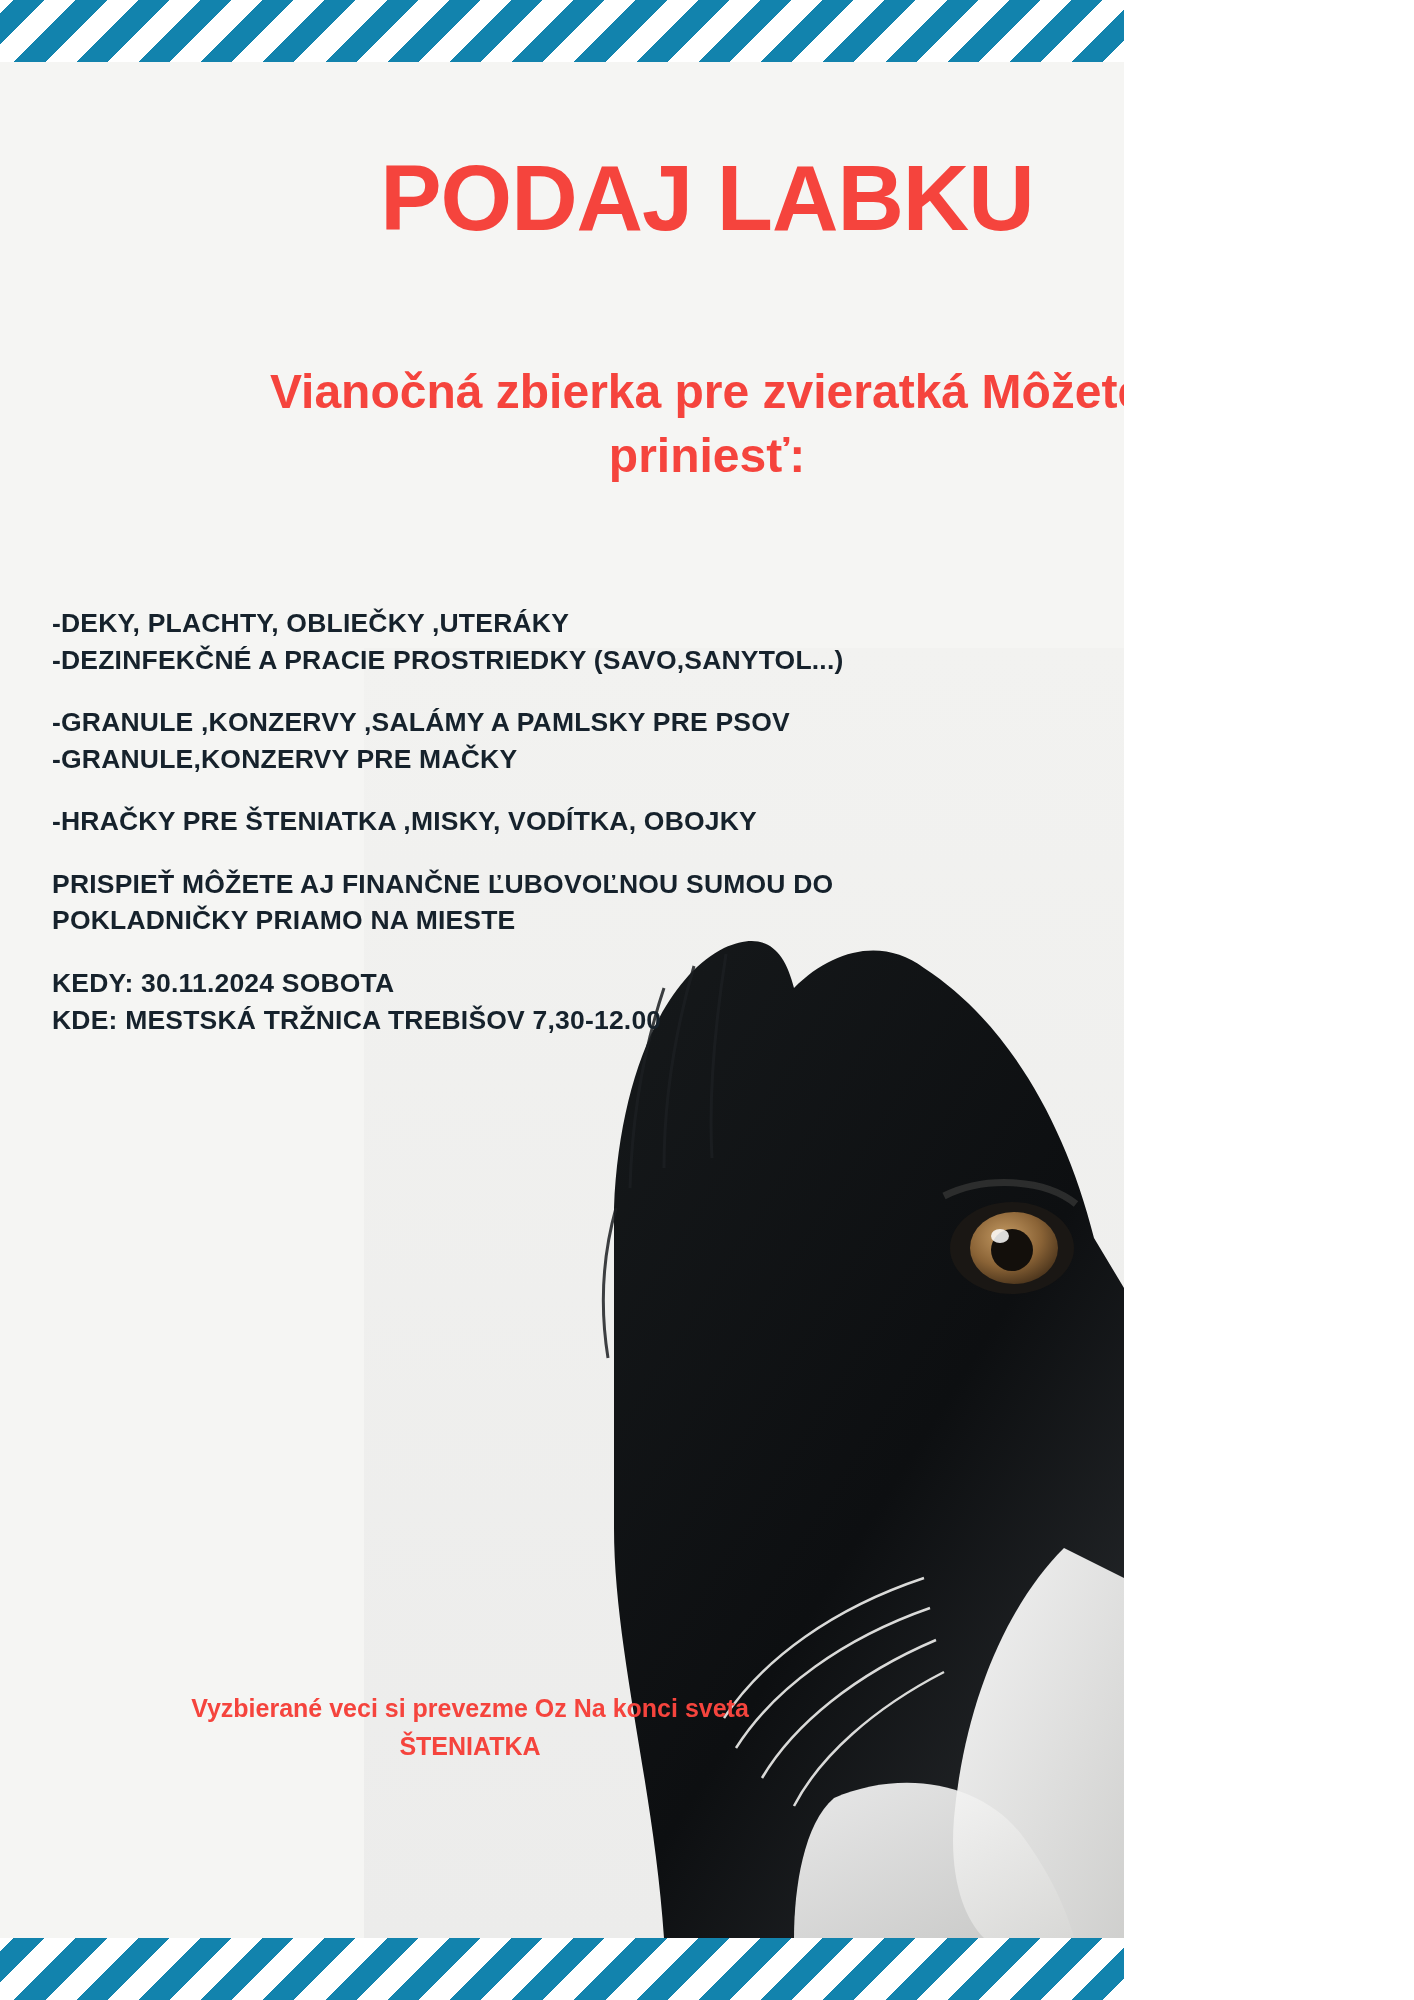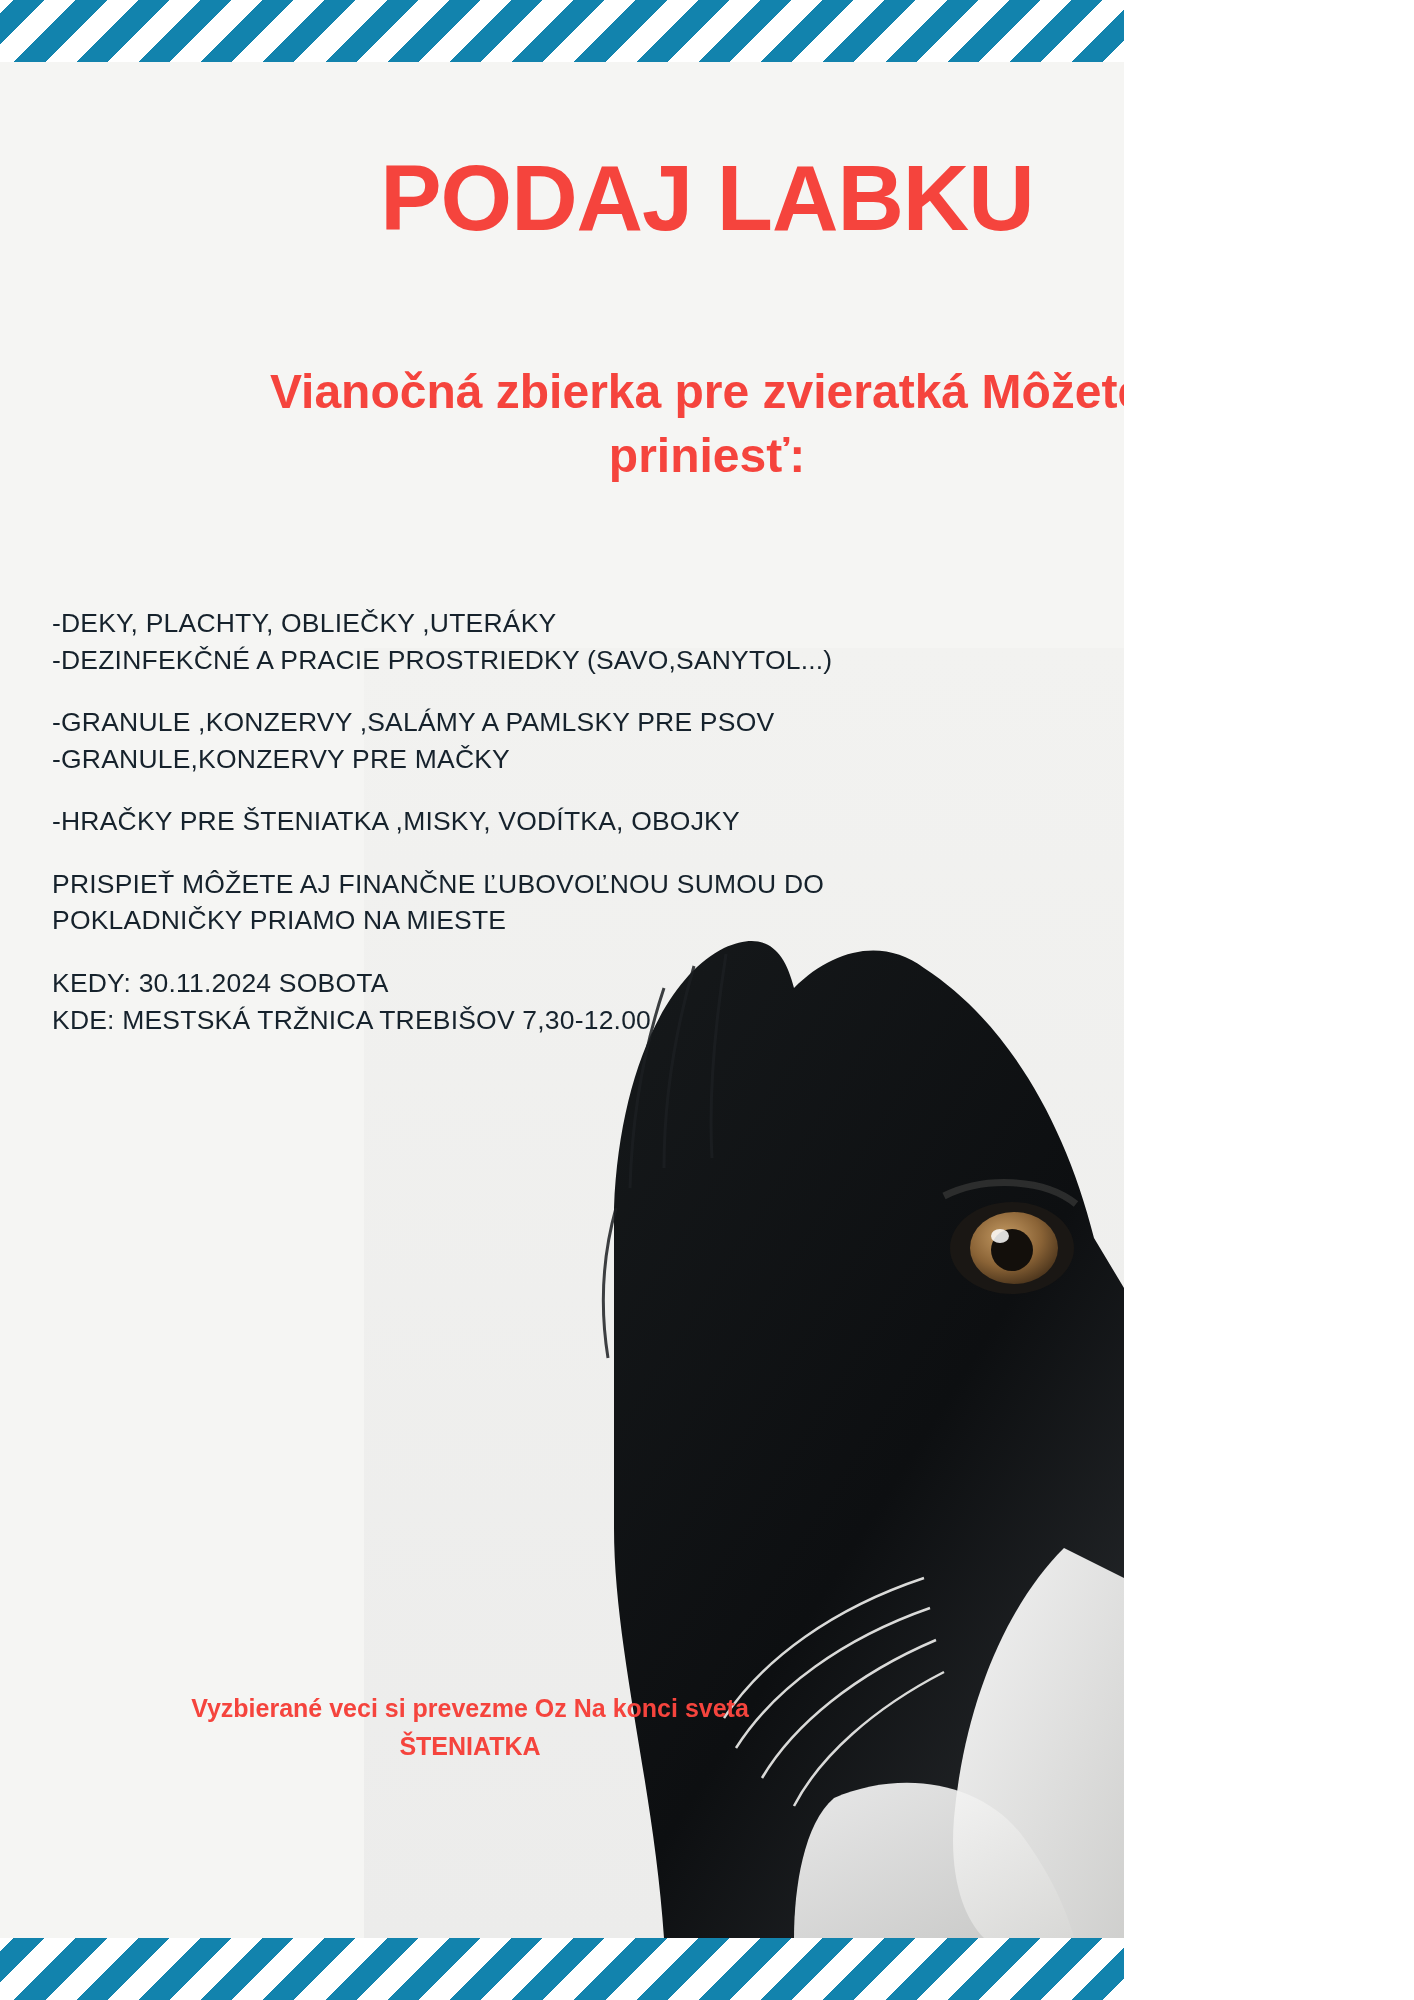--- a/index.html
+++ b/index.html
@@ -79,21 +79,21 @@
     box-sizing: border-box;
   }
 
   .body-block {
     position: absolute;
     top: 605px;
     left: 52px;
     width: 880px;
     color: #16222c;
     font-size: 26.5px;
-    font-weight: 400;
+    font-weight: 700;
     line-height: 1.38;
     letter-spacing: 0.2px;
   }
   .body-block p {
     margin: 0 0 26px 0;
     white-space: pre-line;
   }
   .body-block p:last-child { margin-bottom: 13px; }
 
   .footer-note {

